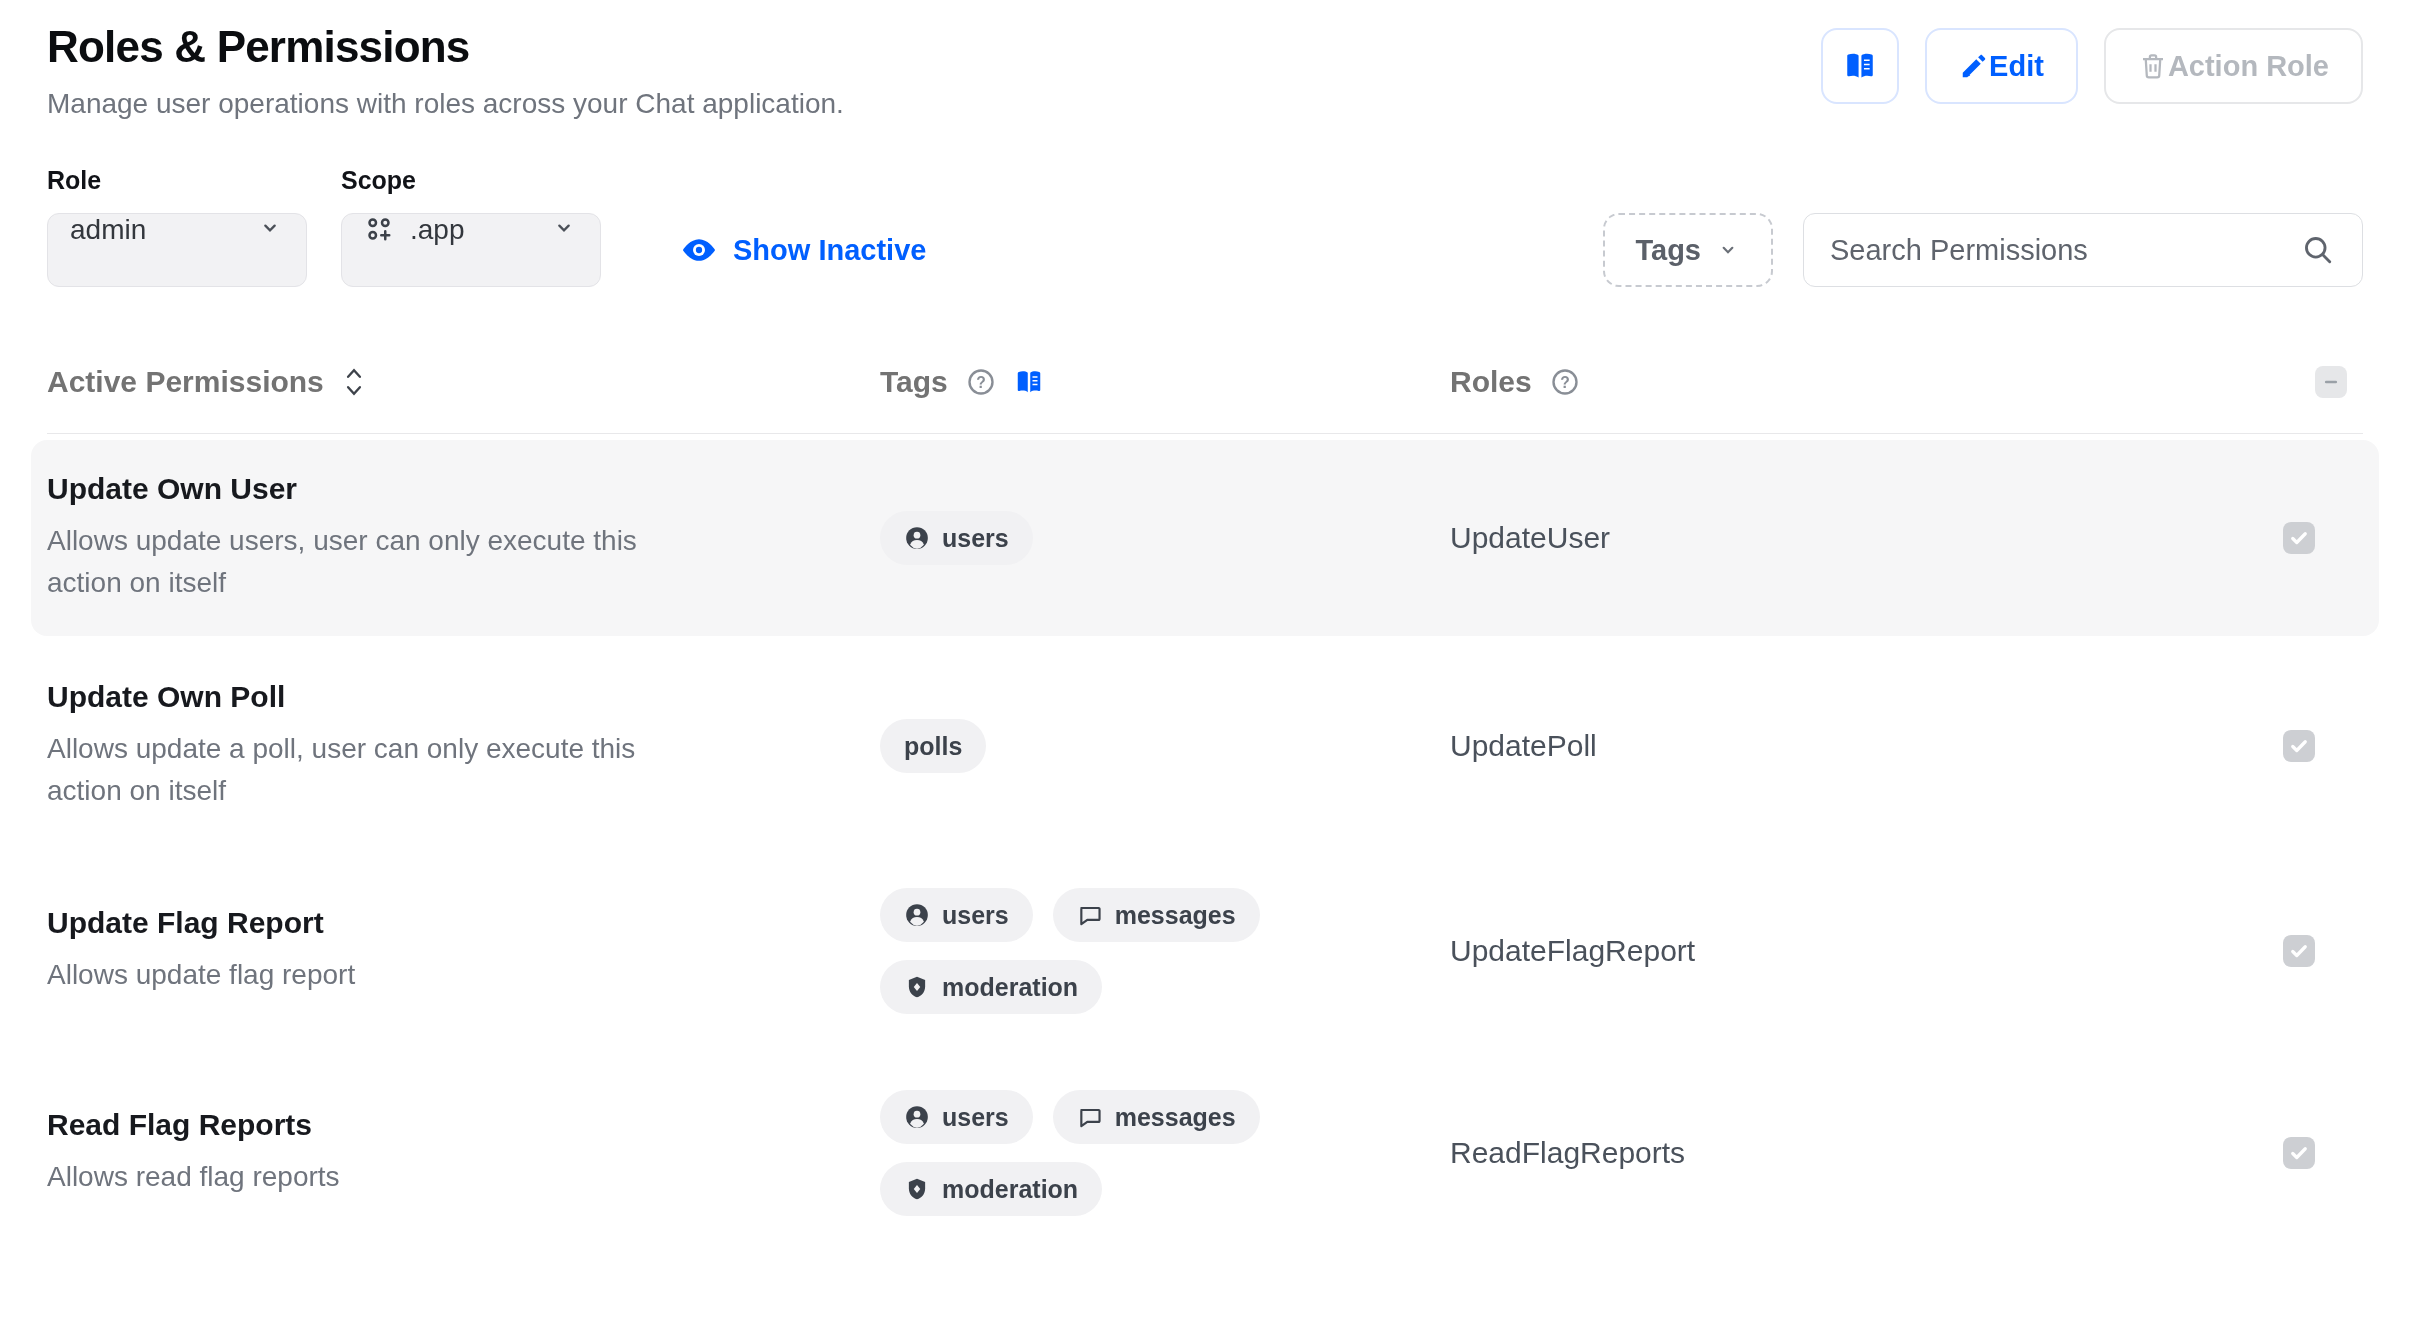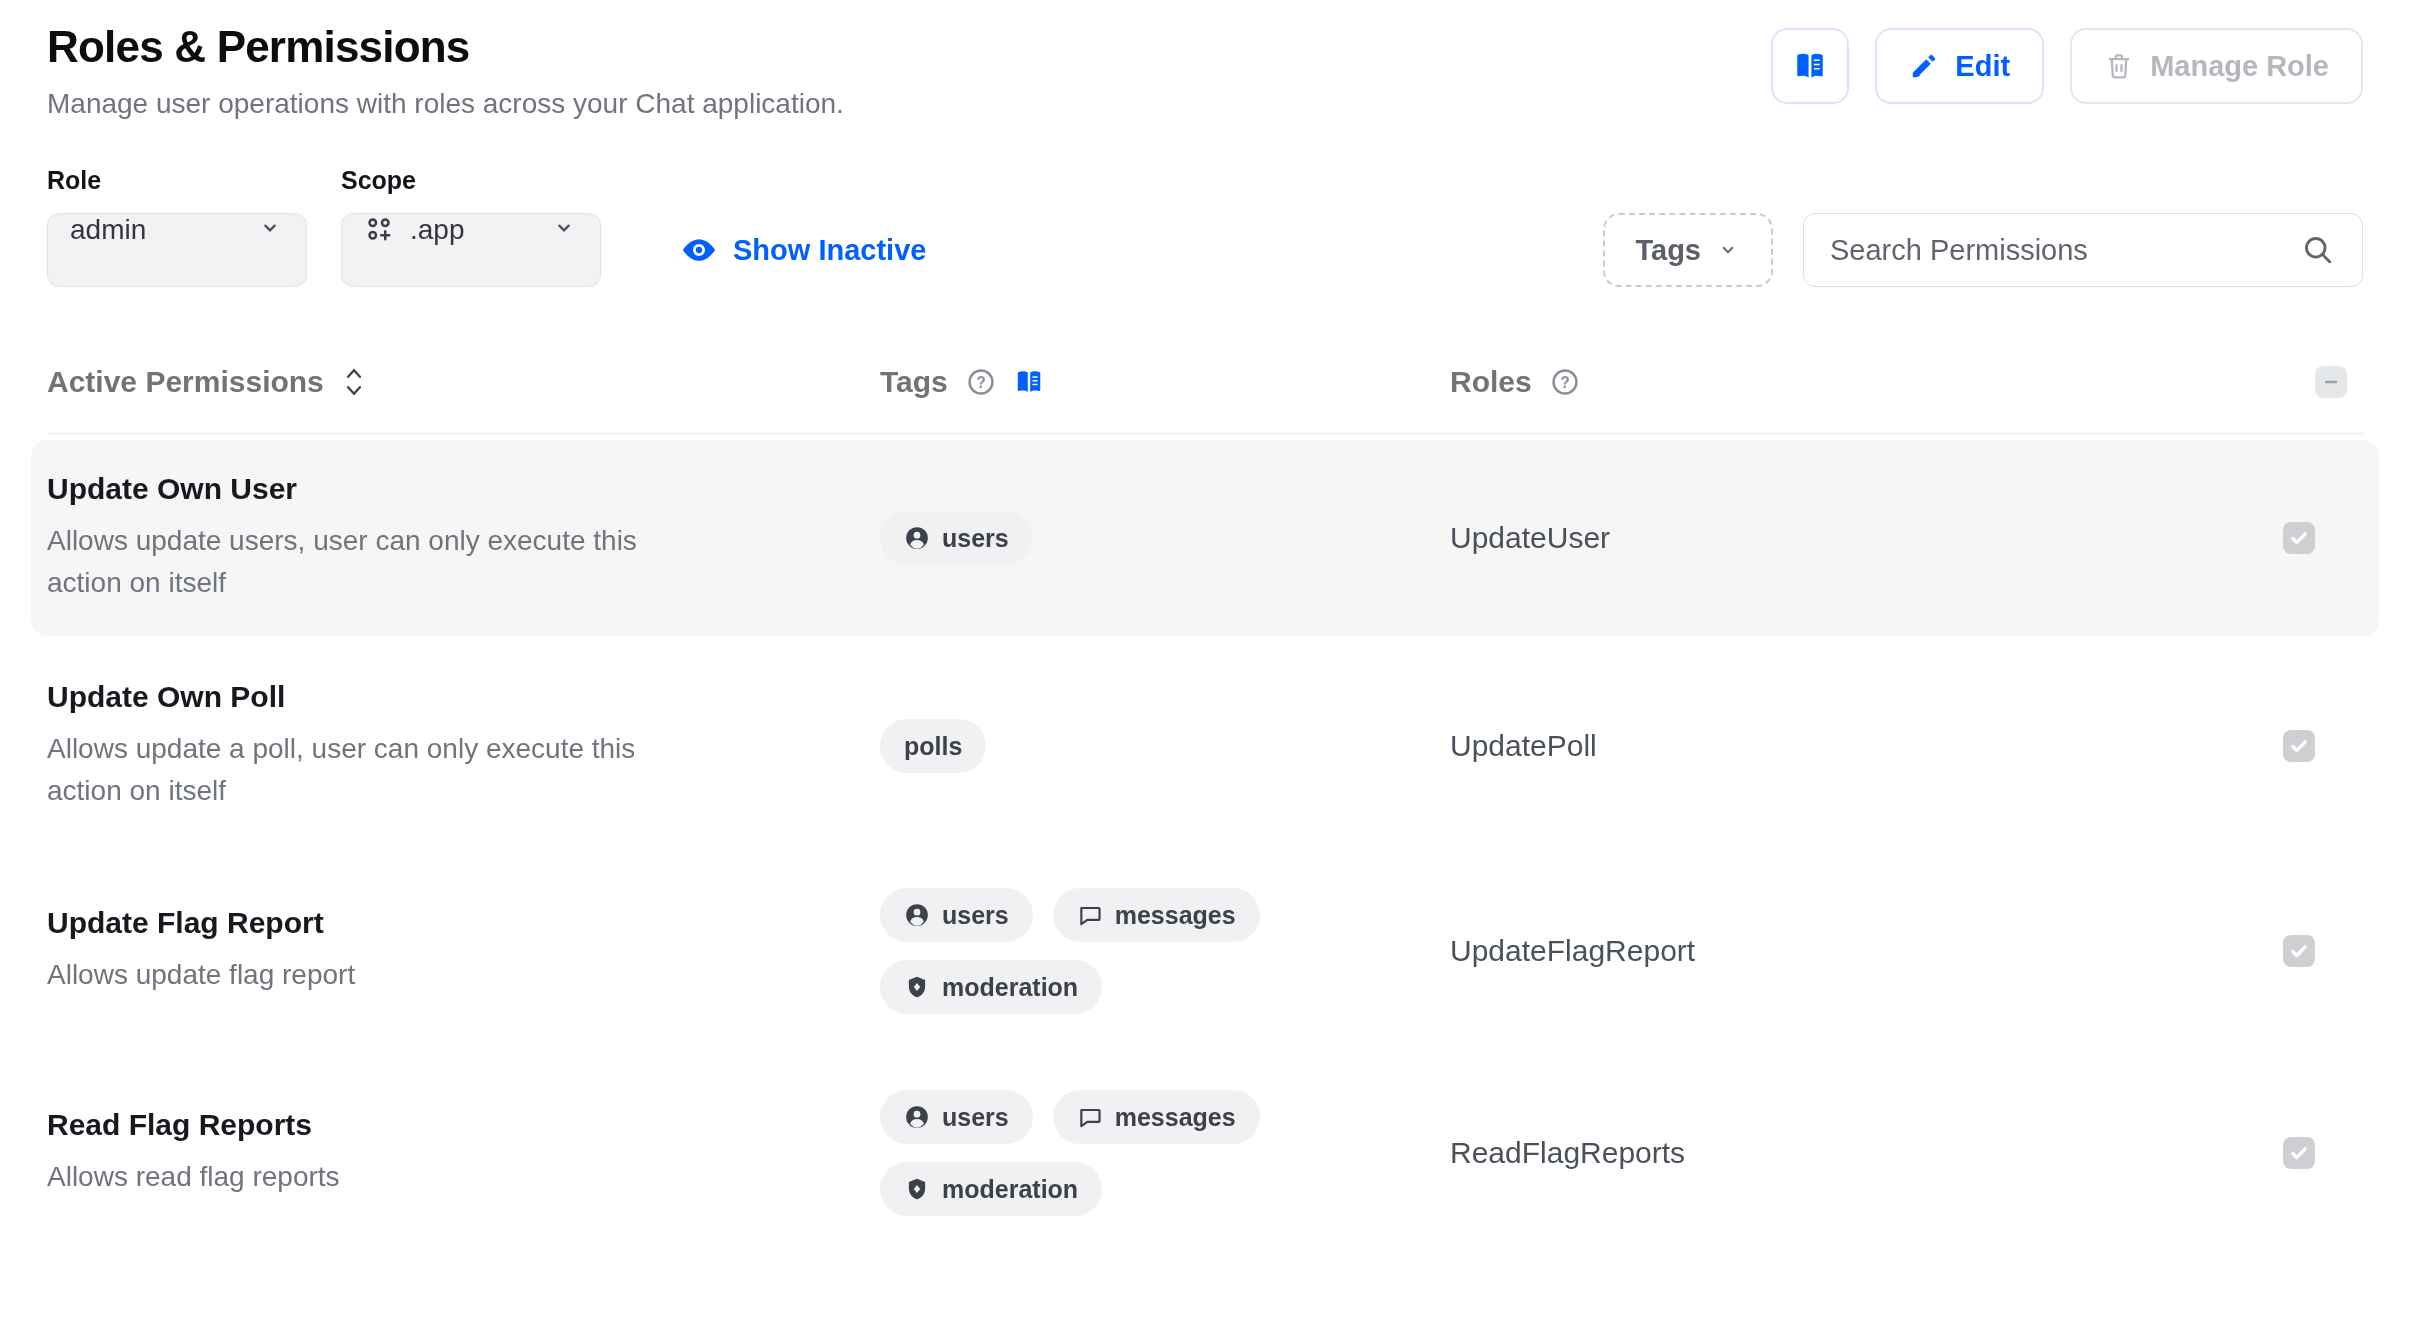--- a/index.html
+++ b/index.html
@@ -11,21 +11,21 @@
   .screen { width:2410px; height:952px; padding:0 47px; position:relative; }
 
   
   .top { display:flex; justify-content:space-between; align-items:flex-start; padding-top:22px; }
   .page-title { font-size:44px; font-weight:800; letter-spacing:-0.8px; color:#0b0d10; }
   .page-subtitle { font-size:28px; color:#6f747d; margin-top:16px; }
 
   .toolbar { display:flex; gap:26px; padding-top:6px; }
   .btn {
     height:76px; border-radius:16px; font-size:29px; font-weight:600;
-    display:inline-flex; align-items:center; justify-content:center; gap:16px;
+    display:inline-flex; align-items:center; justify-content:center; 
     background:#fff; border:2px solid transparent; cursor:pointer; white-space:nowrap;
     font-family:inherit;
   }
   .btn-docs { width:78px; border-color:#d9e5ff; color:#005fff; }
   .btn-edit { border-color:#d9e5ff; color:#005fff; padding:0 32px; }
   .btn-primary { background:#005fff; color:#fff; border:none; padding:0 36px; }
   .btn-disabled { border-color:#e6e7e9; color:#b4b8be; padding:0 32px; cursor:default; }
 
   
   .filters { display:flex; align-items:flex-end; margin-top:46px; }
@@ -114,21 +114,21 @@
             </svg>
         </span>
         <span>Edit</span>
       </button>
       <button class="btn btn-disabled">
         <span class="icon">
           <svg width="30" height="30" viewBox="0 0 24 24" fill="none" stroke="#b4b8be" stroke-width="1.8">
               <path d="M4 6.5h16M9.5 6.5V4.8c0-.7.6-1.3 1.3-1.3h2.4c.7 0 1.3.6 1.3 1.3v1.7M6.2 6.5l.8 12.8c0 .9.8 1.7 1.7 1.7h6.6c.9 0 1.7-.8 1.7-1.7l.8-12.8M10 10.5v6M14 10.5v6"></path>
             </svg>
         </span>
-        <span>Manage Role</span>
+        <span>Action Role</span>
       </button>
     </div>
   </div>
 
   <div class="filters">
     <div class="filter-group">
       <span class="filter-label">Role</span>
       <div class="select">
         <span>admin</span>
         <span class="icon chev">

